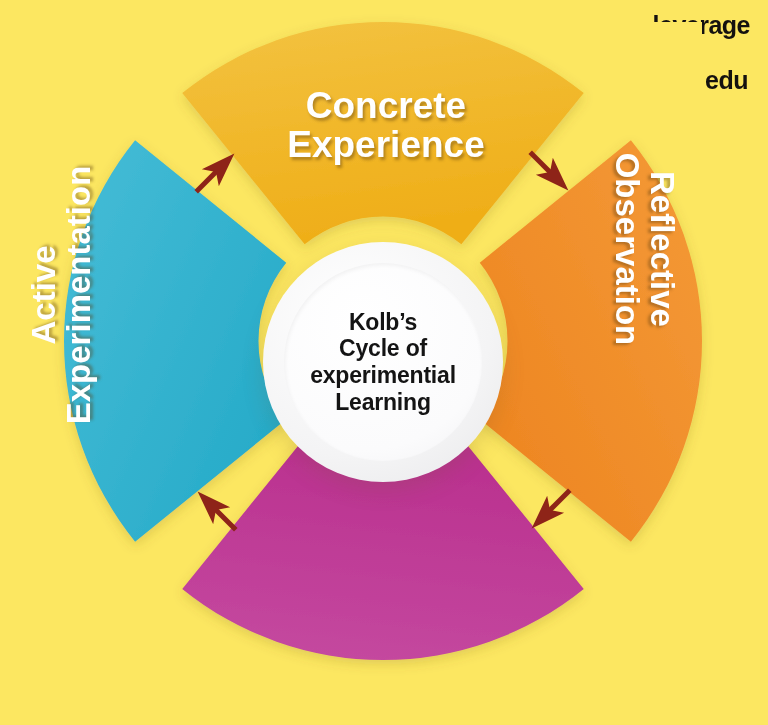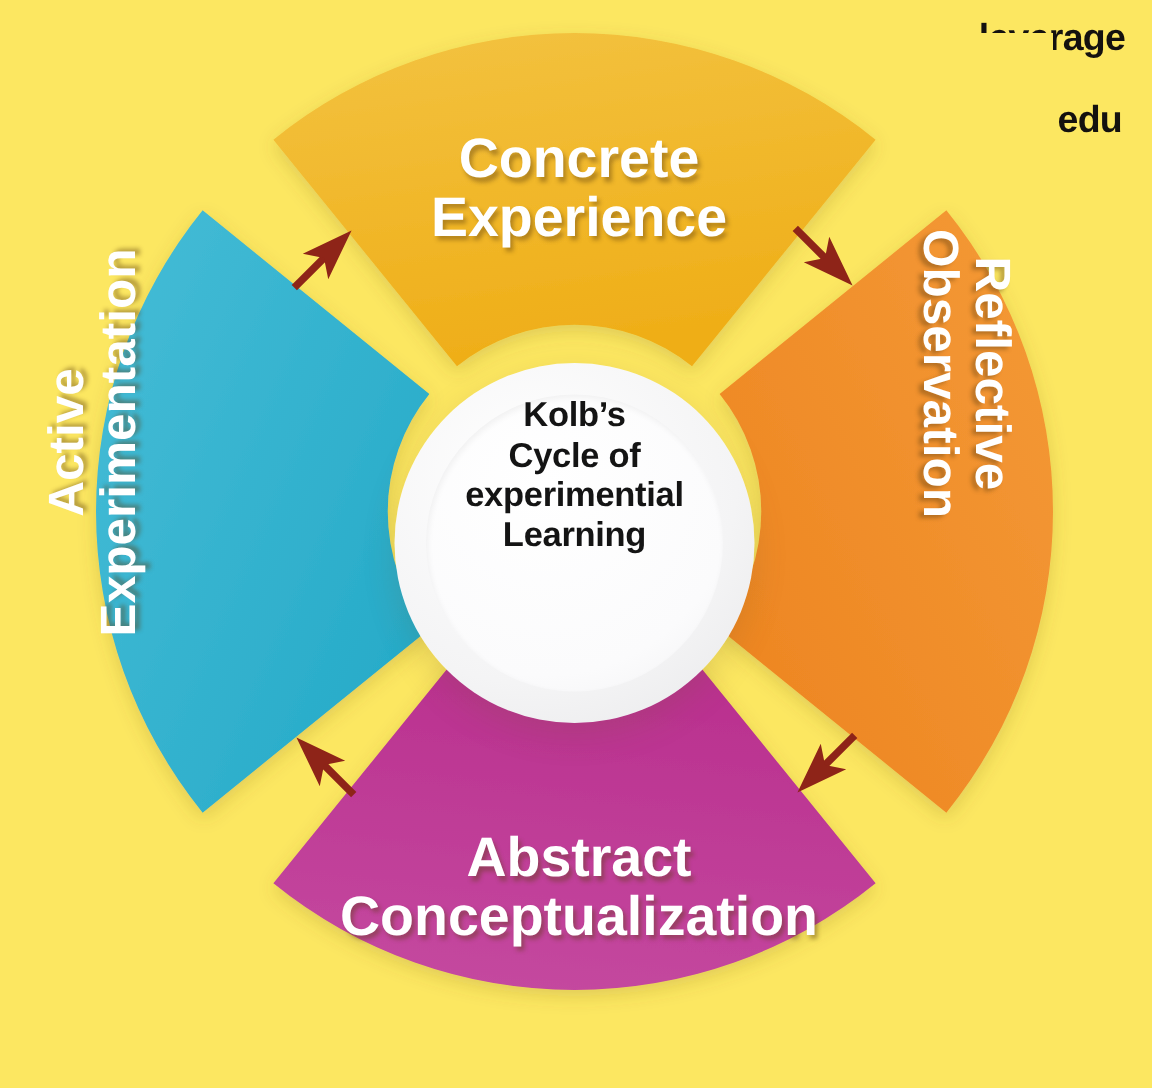--- a/index.html
+++ b/index.html
@@ -105,21 +105,21 @@
     display: flex;
     align-items: center;
     justify-content: center;
   }
   #hub-inner {
     width: 198px; height: 198px;
     border-radius: 50%;
     background: radial-gradient(circle at 40% 30%, #ffffff 0%, #fbfbfc 70%, #f1f1f3 100%);
     box-shadow: inset 1px 2px 4px rgba(0,0,0,0.05);
     display: flex;
-    align-items: flex-start;
+    align-items: center;
     justify-content: center;
   }
   #hub-text {
     color: #141414;
     font-weight: 700;
     font-size: 23px;
     line-height: 1.16;
     text-align: center;
     white-space: pre-line;
     letter-spacing: -0.2px;
@@ -219,22 +219,20 @@
       </g>
     </svg>
   </div>
 
   <div class="quad-label" id="label-top">Concrete
 Experience</div>
 
   <div class="quad-label" id="label-right">Reflective
 Observation</div>
 
-  <div class="quad-label" id="label-bottom">Abstract
-Conceptualization</div>
 
   <div class="quad-label" id="label-left">Active
 Experimentation</div>
 
   <div id="hub">
     <div id="hub-inner">
       <div id="hub-text">Kolb’s
 Cycle of
 experimential
 Learning</div>

